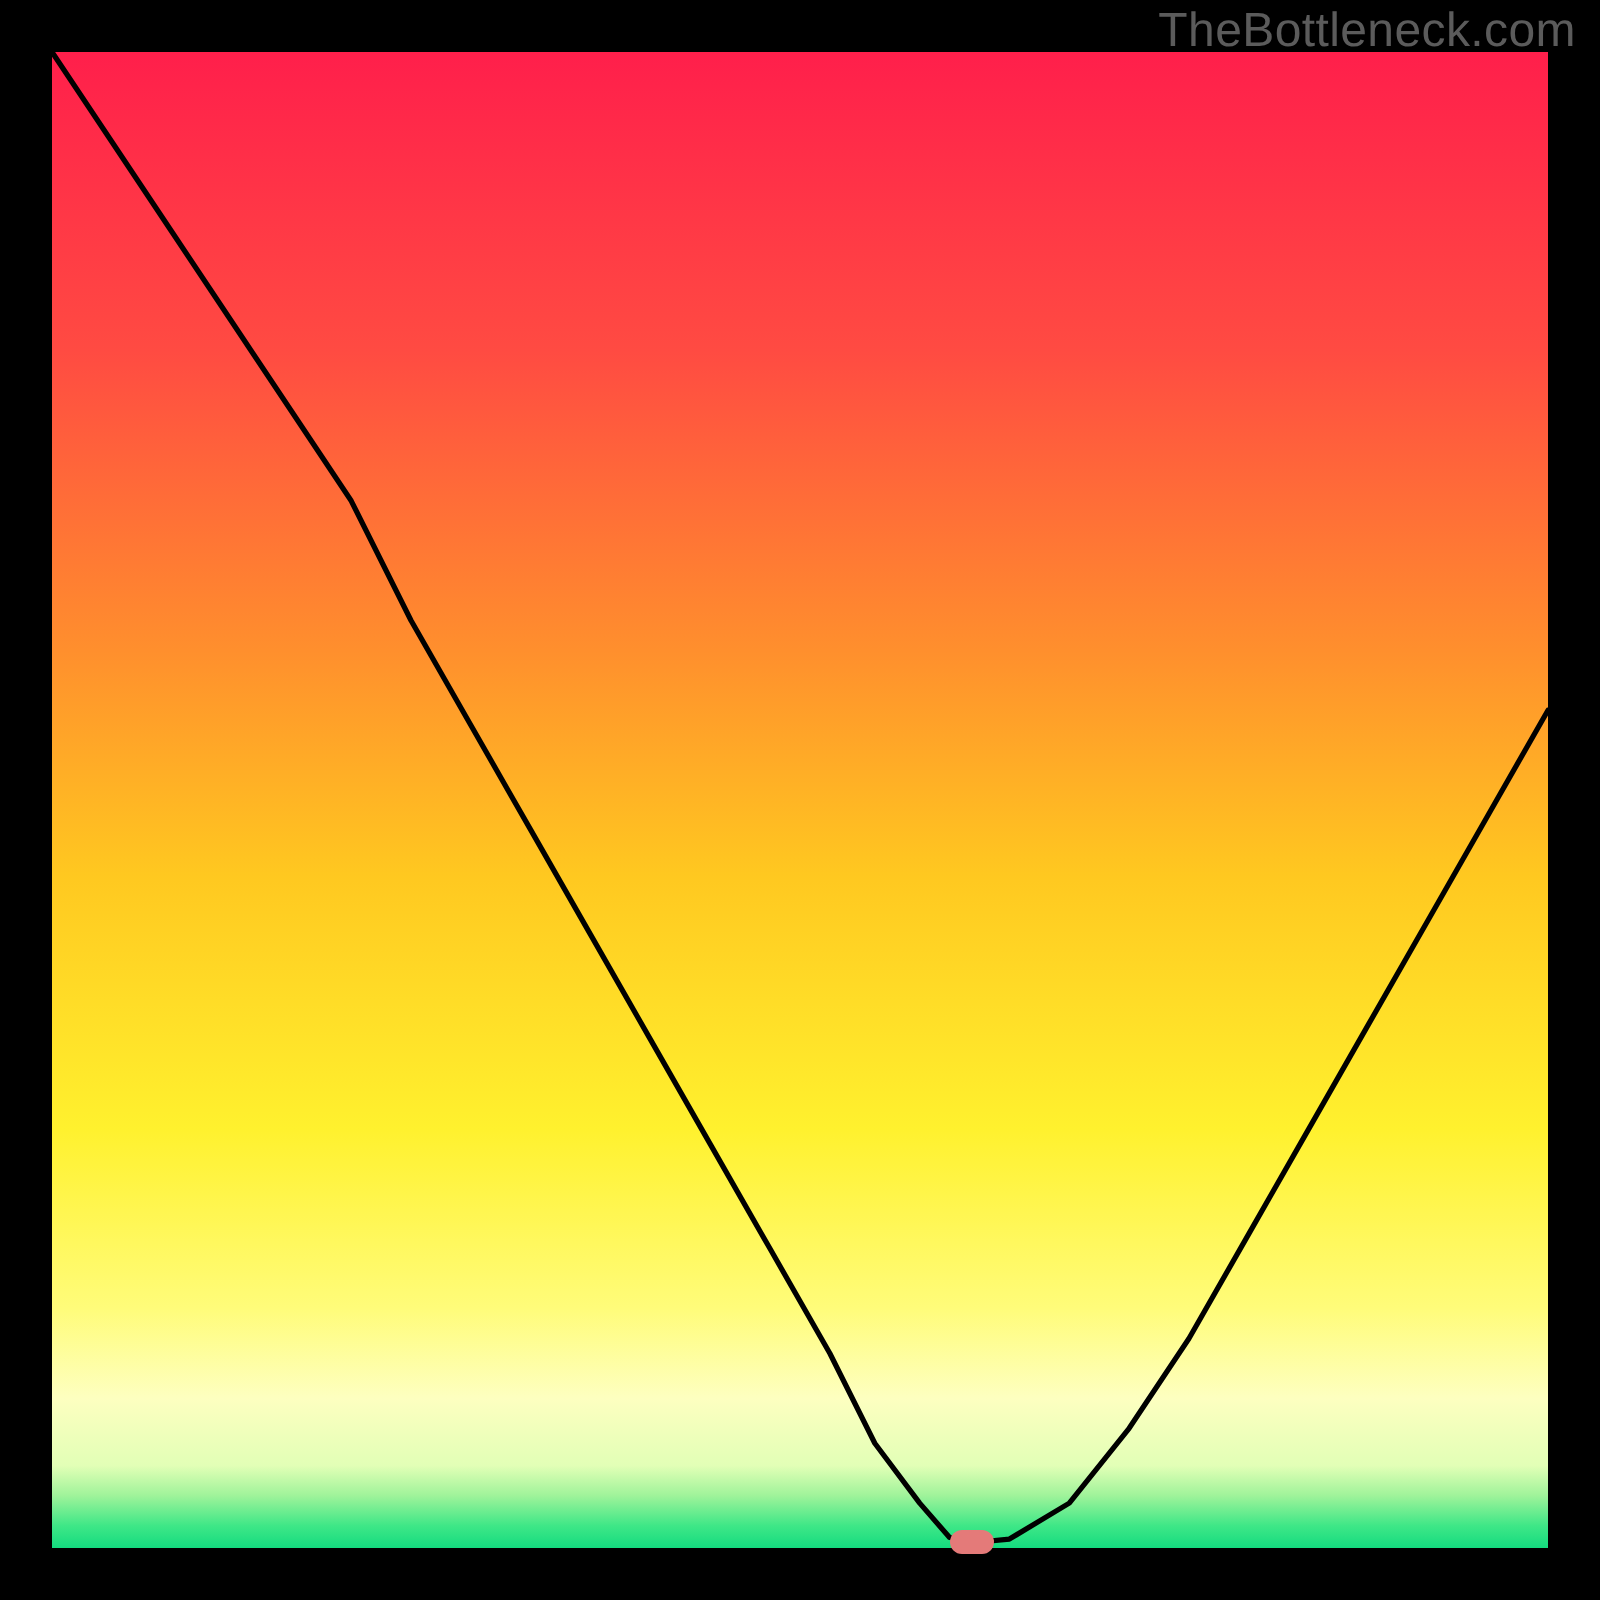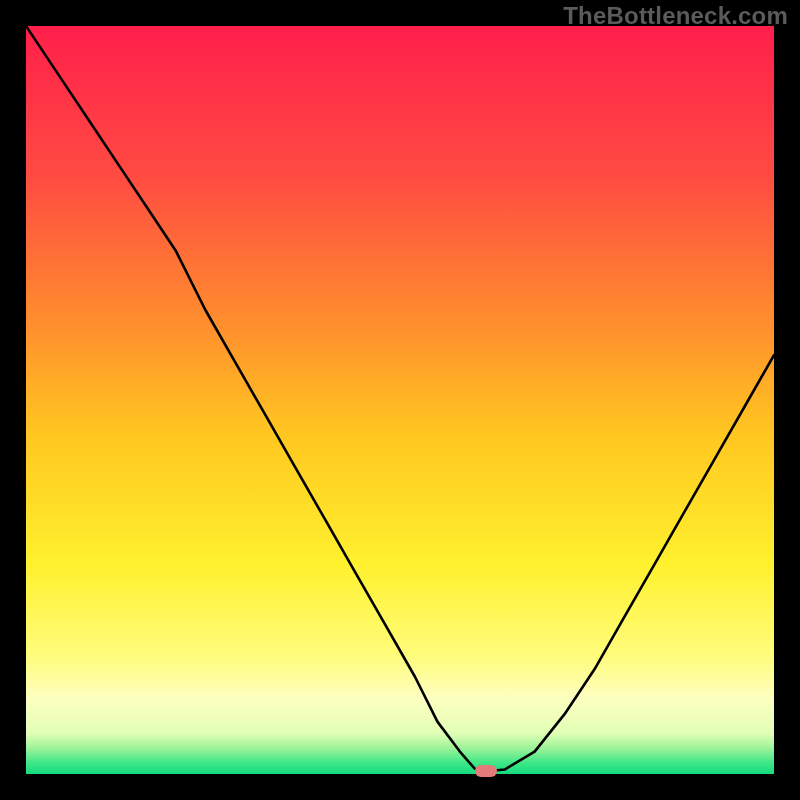--- a/index.html
+++ b/index.html
@@ -16,21 +16,21 @@
     width: 800px;
     height: 800px;
     background: #000;
   }
   .watermark {
     position: absolute;
     top: 2px;
     right: 12px;
     color: #5b5b5b;
     font-size: 24px;
-    font-weight: 700;
+    font-weight: 400;
     letter-spacing: 0.2px;
     user-select: none;
   }
   .plot {
     position: absolute;
     left: 26px;
     top: 26px;
     width: 748px;
     height: 748px;
   }

